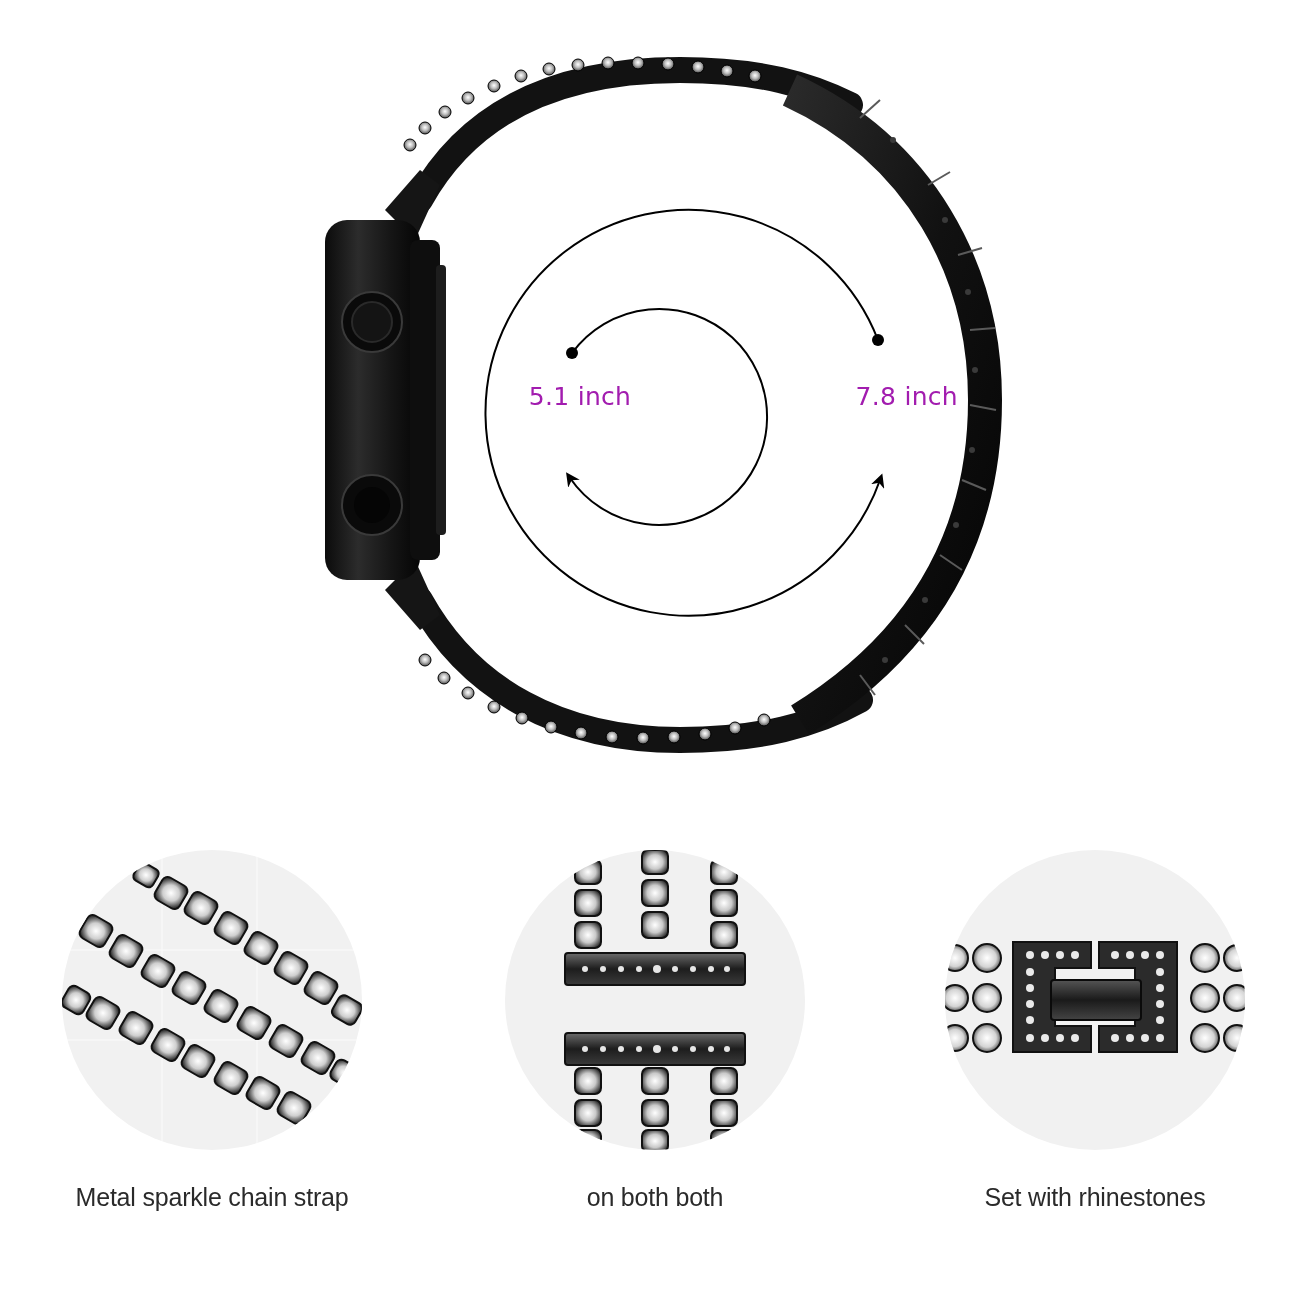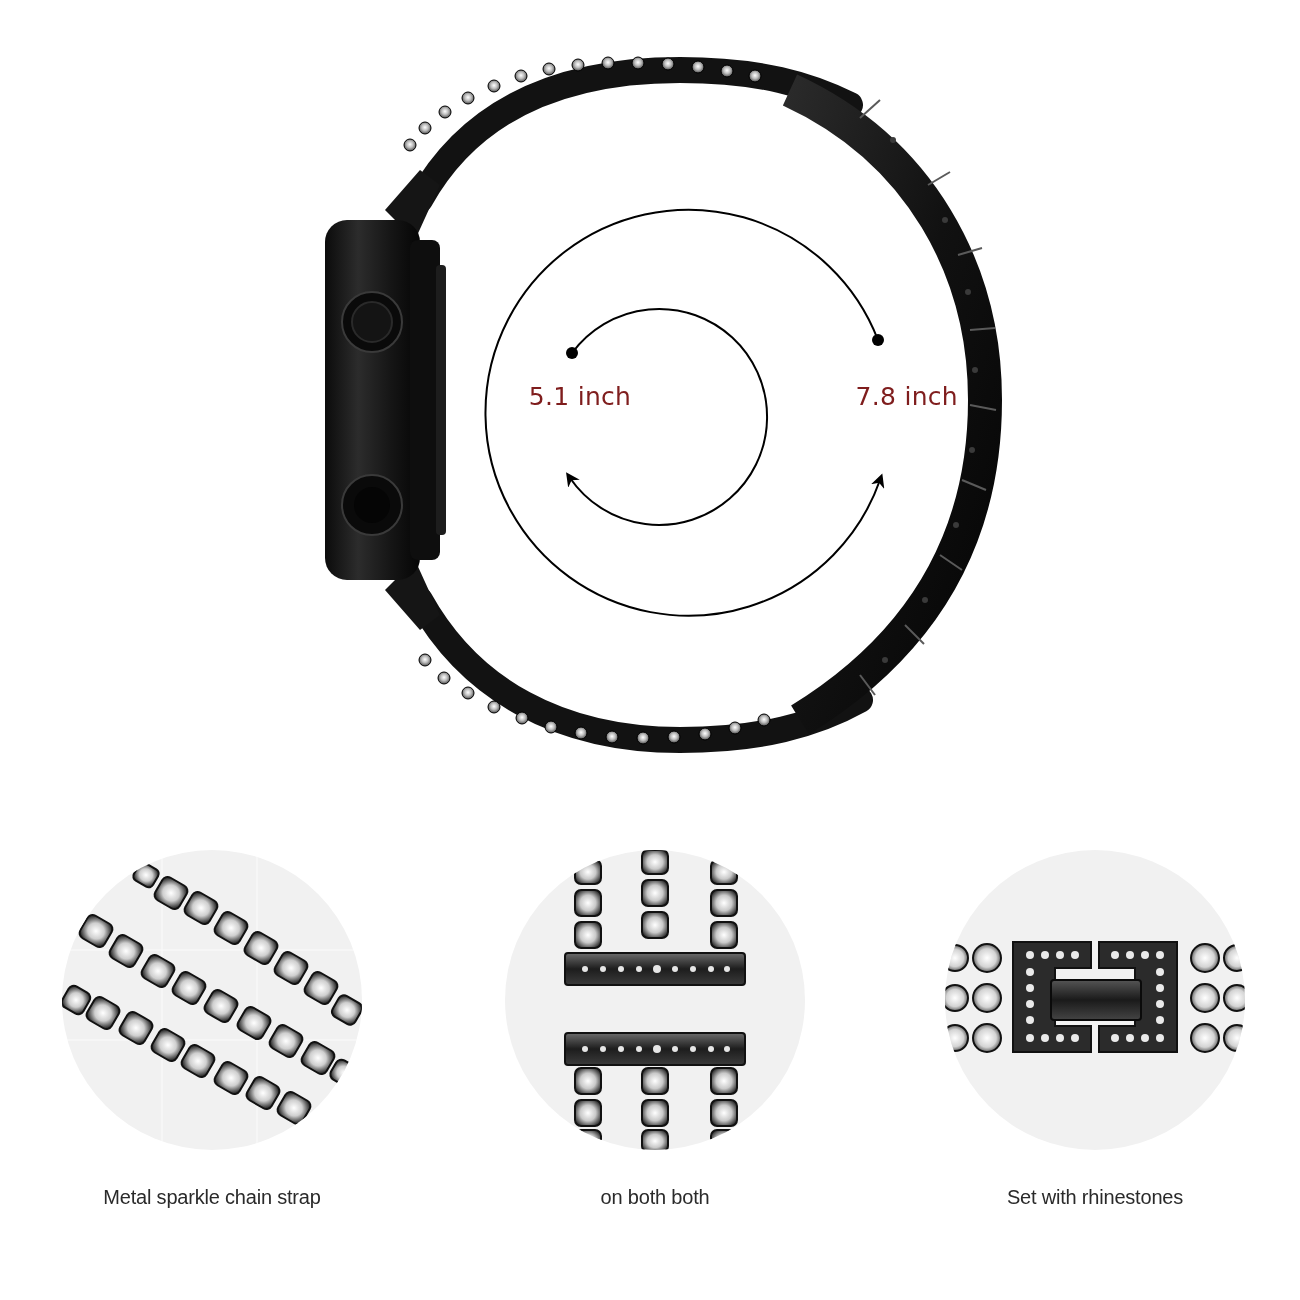--- a/index.html
+++ b/index.html
@@ -23,21 +23,21 @@
     .hero-svg {
       position: absolute;
       left: 0; top: 0;
       width: 1300px; height: 800px;
     }
     .measure-label {
       position: absolute;
       text-align: center;
       font-size: 25px;
       line-height: 43px;
-      color: #7f1d1d;
+      color: #a21caf;
       letter-spacing: 0.3px;
       white-space: nowrap;
     }
     .measure-label .line { display: block; }
     #label-min { left: 500px; top: 375px; width: 160px; }
     #label-max { left: 798px; top: 375px; width: 160px; text-align: right; }
 
     .feature {
       position: absolute;
       top: 850px;
@@ -53,21 +53,21 @@
       overflow: hidden;
     }
     .feature .disc svg { width: 300px; height: 300px; display: block; }
     .feature .caption {
       position: absolute;
       left: -40px;
       top: 325px;
       width: 400px;
       text-align: center;
       font-family: "Liberation Sans", sans-serif;
-      font-size: 20px;
+      font-size: 25px;
       line-height: 44px;
       color: #2a2a2a;
       letter-spacing: -0.2px;
     }
     .feature .caption .line { display: block; }
     #feature-chain   { left: 52px; }
     #feature-pin     { left: 495px; }
     #feature-clasp   { left: 935px; }
   </style>
 </head>

